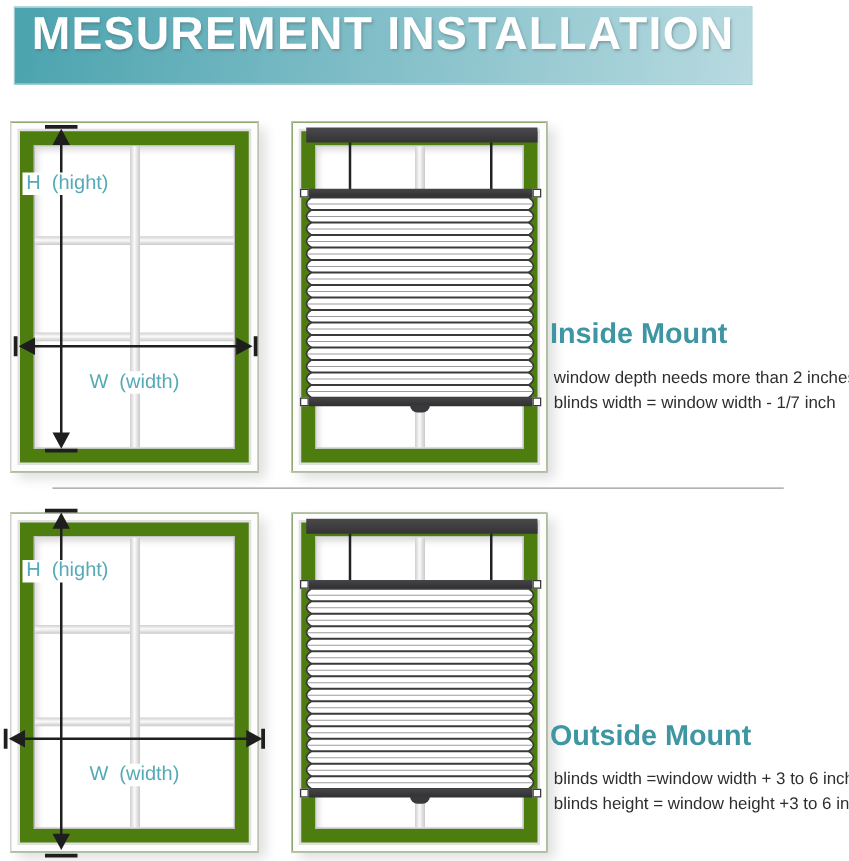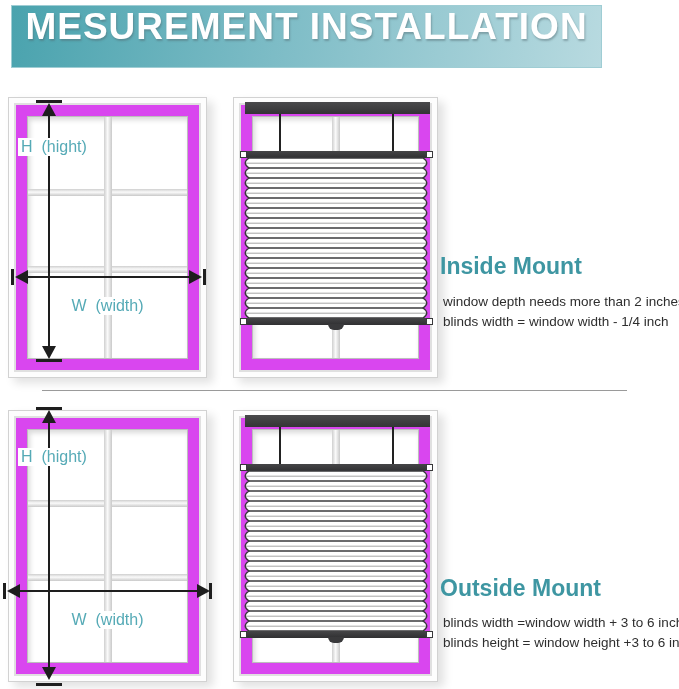--- a/index.html
+++ b/index.html
@@ -12,21 +12,21 @@
   .page{position:relative;width:679px;height:689px;background:#fff;overflow:hidden;}
 
   
   .banner{position:absolute;left:11px;top:5px;width:591px;height:63px;
     background:linear-gradient(100deg,var(--banner-teal-left) 0%,#7dbcc6 45%,var(--banner-teal-right) 100%);
     border:1px solid #9fcdd4;display:flex;align-items:flex-start;justify-content:center;}
   .banner-title{color:#fff;font-weight:bold;font-size:37px;letter-spacing:1px;
     text-shadow:1px 2px 2px rgba(80,105,110,.45);white-space:nowrap;}
 
   
-  .win{position:absolute;background:#d946ef;border:1px solid #d2d2d2;
+  .win{position:absolute;background:#4d7c0f;border:1px solid #d2d2d2;
     box-shadow:inset 0 0 0 5px #fdfdfd,inset 0 0 0 7px #e0e0e0,6px 5px 9px rgba(0,0,0,.12);}
   .opening{position:absolute;inset:18px;background:#fff;border:1px solid #bdbdbd;
     box-shadow:inset 2px 3px 5px rgba(0,0,0,.15);overflow:hidden;}
   .mull-v{position:absolute;top:0;bottom:0;left:calc(50% - 4px);width:8px;
     background:linear-gradient(to right,#cfcfcf,#fafafa 45%,#c9c9c9);}
   .mull-h{position:absolute;left:0;right:0;height:7px;
     background:linear-gradient(#cfcfcf,#fafafa 45%,#c9c9c9);}
   .mh1{top:30%;} .mh2{top:62%;}
 
   
@@ -141,21 +141,21 @@
       </div>
     <div class="rail" style="top:220px;"></div>
     <div class="railcap" style="left:6px;top:220px;"></div>
     <div class="railcap" style="left:192px;top:220px;"></div>
     <div class="pull"></div>
   </div>
 
   <div class="ann-title" style="top:253px;">Inside Mount</div>
   <div class="ann-lines" style="top:292px;">
     <div>window depth needs more than 2 inches</div>
-    <div>blinds width = window width - 1/4 inch</div>
+    <div>blinds width = window width - 1/7 inch</div>
   </div>
 
   <div class="divider"></div>
 
   <div class="win" style="left:8px;top:410px;width:199px;height:272px;">
     <div class="opening">
       <div class="mull-h mh1"></div>
       <div class="mull-h mh2"></div>
       <div class="mull-v"></div>
     </div>

